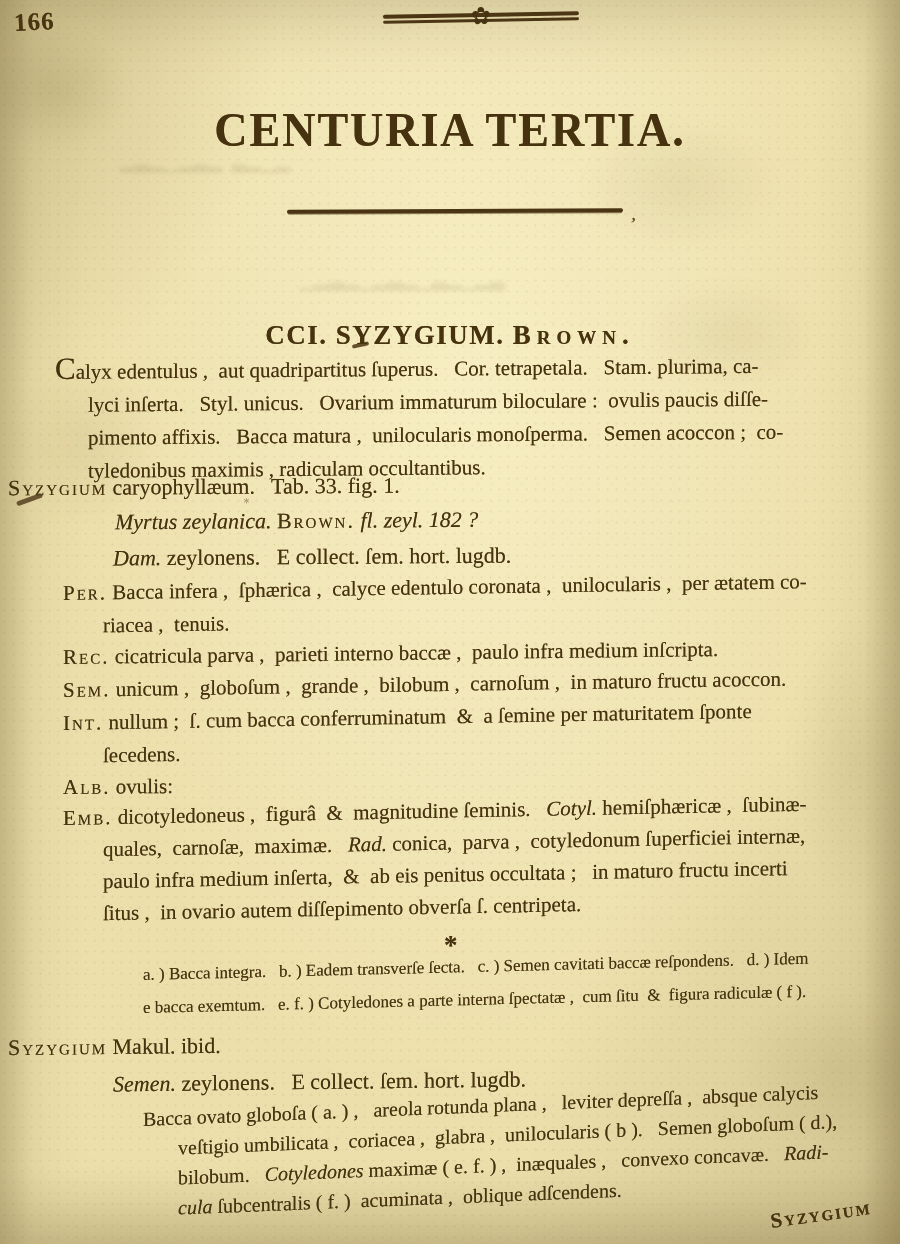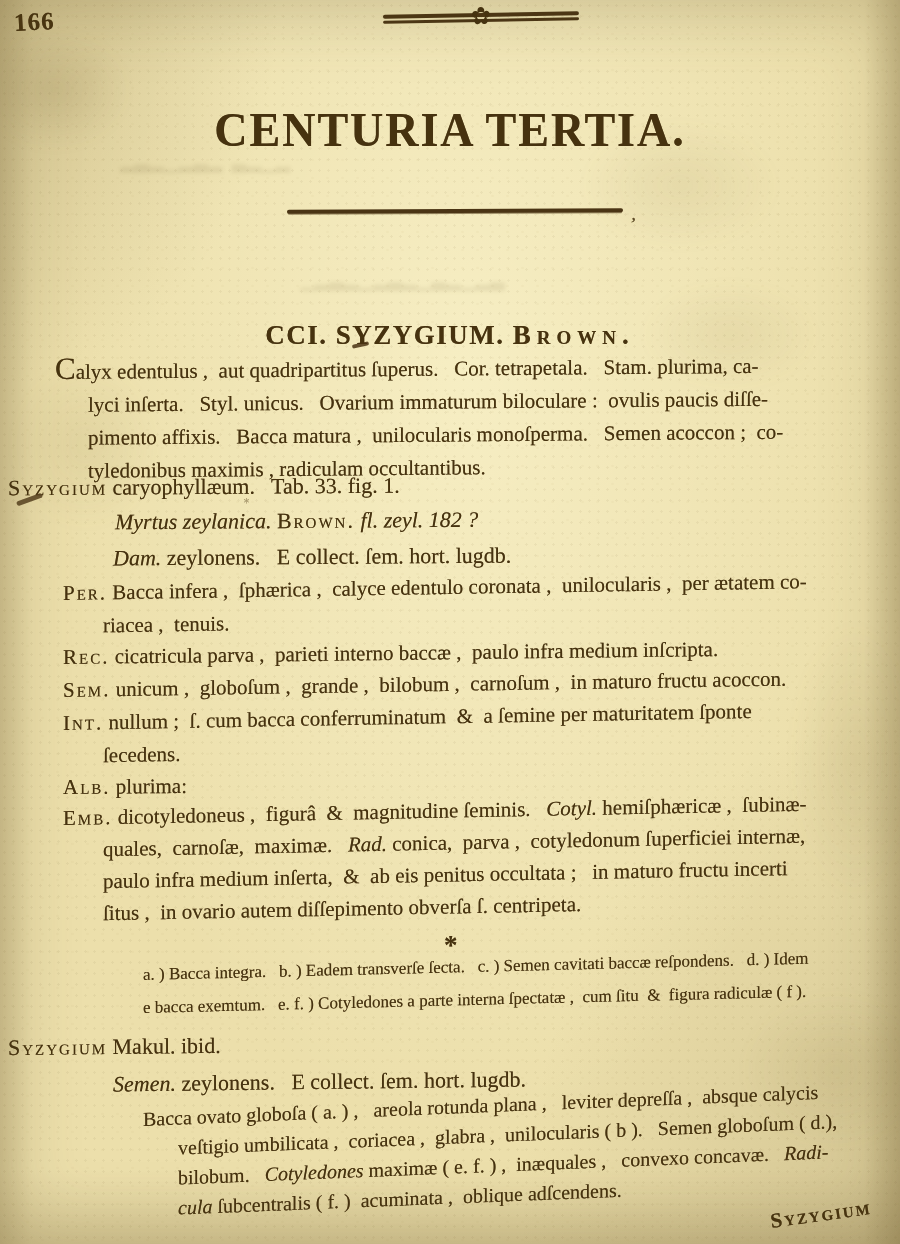--- a/index.html
+++ b/index.html
@@ -113,21 +113,21 @@
   <div class="abs t" id="sp1head"><div class="line"><span class="sc">Syzygium</span><span> caryophyllæum.   Tab. 33. fig. 1.</span></div></div>
   <div class="abs margin-dash"></div>
   <div class="abs t faint-star">＊</div>
   <div class="abs t" id="sp1syn1"><div class="line"><span class="it">Myrtus zeylanica.</span><span> </span><span class="sc">Brown.</span><span> </span><span class="it">fl. zeyl. 182 ?</span></div></div>
   <div class="abs t" id="sp1syn2"><div class="line"><span class="it">Dam.</span><span> zeylonens.   E collect. ſem. hort. lugdb.</span></div></div>
 
   <div class="abs t body-txt organ" id="per"><div class="line"><span class="sc">Per.</span><span> Bacca infera ,  ſphærica ,  calyce edentulo coronata ,  unilocularis ,  per ætatem co-</span></div><div class="line l1"><span>riacea ,  tenuis.</span></div></div>
   <div class="abs t body-txt organ" id="rec"><div class="line"><span class="sc">Rec.</span><span> cicatricula parva ,  parieti interno baccæ ,  paulo infra medium inſcripta.</span></div></div>
   <div class="abs t body-txt organ" id="sem"><div class="line"><span class="sc">Sem.</span><span> unicum ,  globoſum ,  grande ,  bilobum ,  carnoſum ,  in maturo fructu acoccon.</span></div></div>
   <div class="abs t body-txt organ" id="int"><div class="line"><span class="sc">Int.</span><span> nullum ;  ſ. cum bacca conferruminatum  &amp;  a ſemine per maturitatem ſponte</span></div><div class="line l1"><span>ſecedens.</span></div></div>
-  <div class="abs t body-txt organ" id="alb"><div class="line"><span class="sc">Alb.</span><span> plurima:</span></div></div>
+  <div class="abs t body-txt organ" id="alb"><div class="line"><span class="sc">Alb.</span><span> ovulis:</span></div></div>
   <div class="abs t body-txt organ" id="emb"><div class="line"><span class="sc">Emb.</span><span> dicotyledoneus ,  figurâ  &amp;  magnitudine ſeminis.   </span><span class="it">Cotyl.</span><span> hemiſphæricæ ,  ſubinæ-</span></div><div class="line l1"><span>quales,  carnoſæ,  maximæ.   </span><span class="it">Rad.</span><span> conica,  parva ,  cotyledonum ſuperficiei internæ,</span></div><div class="line l1"><span>paulo infra medium inſerta,  &amp;  ab eis penitus occultata ;   in maturo fructu incerti</span></div><div class="line l1"><span>ſitus ,  in ovario autem diſſepimento obverſa ſ. centripeta.</span></div></div>
 
   <div class="abs t sep-star">*</div>
   <div class="abs t" id="footnote"><div class="line"><span>a. ) Bacca integra.   b. ) Eadem transverſe ſecta.   c. ) Semen cavitati baccæ reſpondens.   d. ) Idem</span></div><div class="line"><span>e bacca exemtum.   e. f. ) Cotyledones a parte interna ſpectatæ ,  cum ſitu  &amp;  figura radiculæ ( f ).</span></div></div>
 
   <div class="abs t" id="sp2head"><div class="line"><span class="sc">Syzygium</span><span> Makul. ibid.</span></div></div>
   <div class="abs t" id="sp2syn"><div class="line"><span class="it">Semen.</span><span> zeylonens.   E collect. ſem. hort. lugdb.</span></div></div>
   <div class="abs t" id="sp2desc"><div class="line"><span>Bacca ovato globoſa ( a. ) ,   areola rotunda plana ,   leviter depreſſa ,  absque calycis</span></div><div class="line l1"><span>veſtigio umbilicata ,  coriacea ,  glabra ,  unilocularis ( b ).   Semen globoſum ( d.),</span></div><div class="line l1"><span>bilobum.   </span><span class="it">Cotyledones</span><span> maximæ ( e. f. ) ,  inæquales ,   convexo concavæ.   </span><span class="it">Radi-</span></div><div class="line l1"><span class="it">cula</span><span> ſubcentralis ( f. )  acuminata ,  oblique adſcendens.</span></div></div>
 
   <div class="abs t catchword sc">Syzygium</div>

